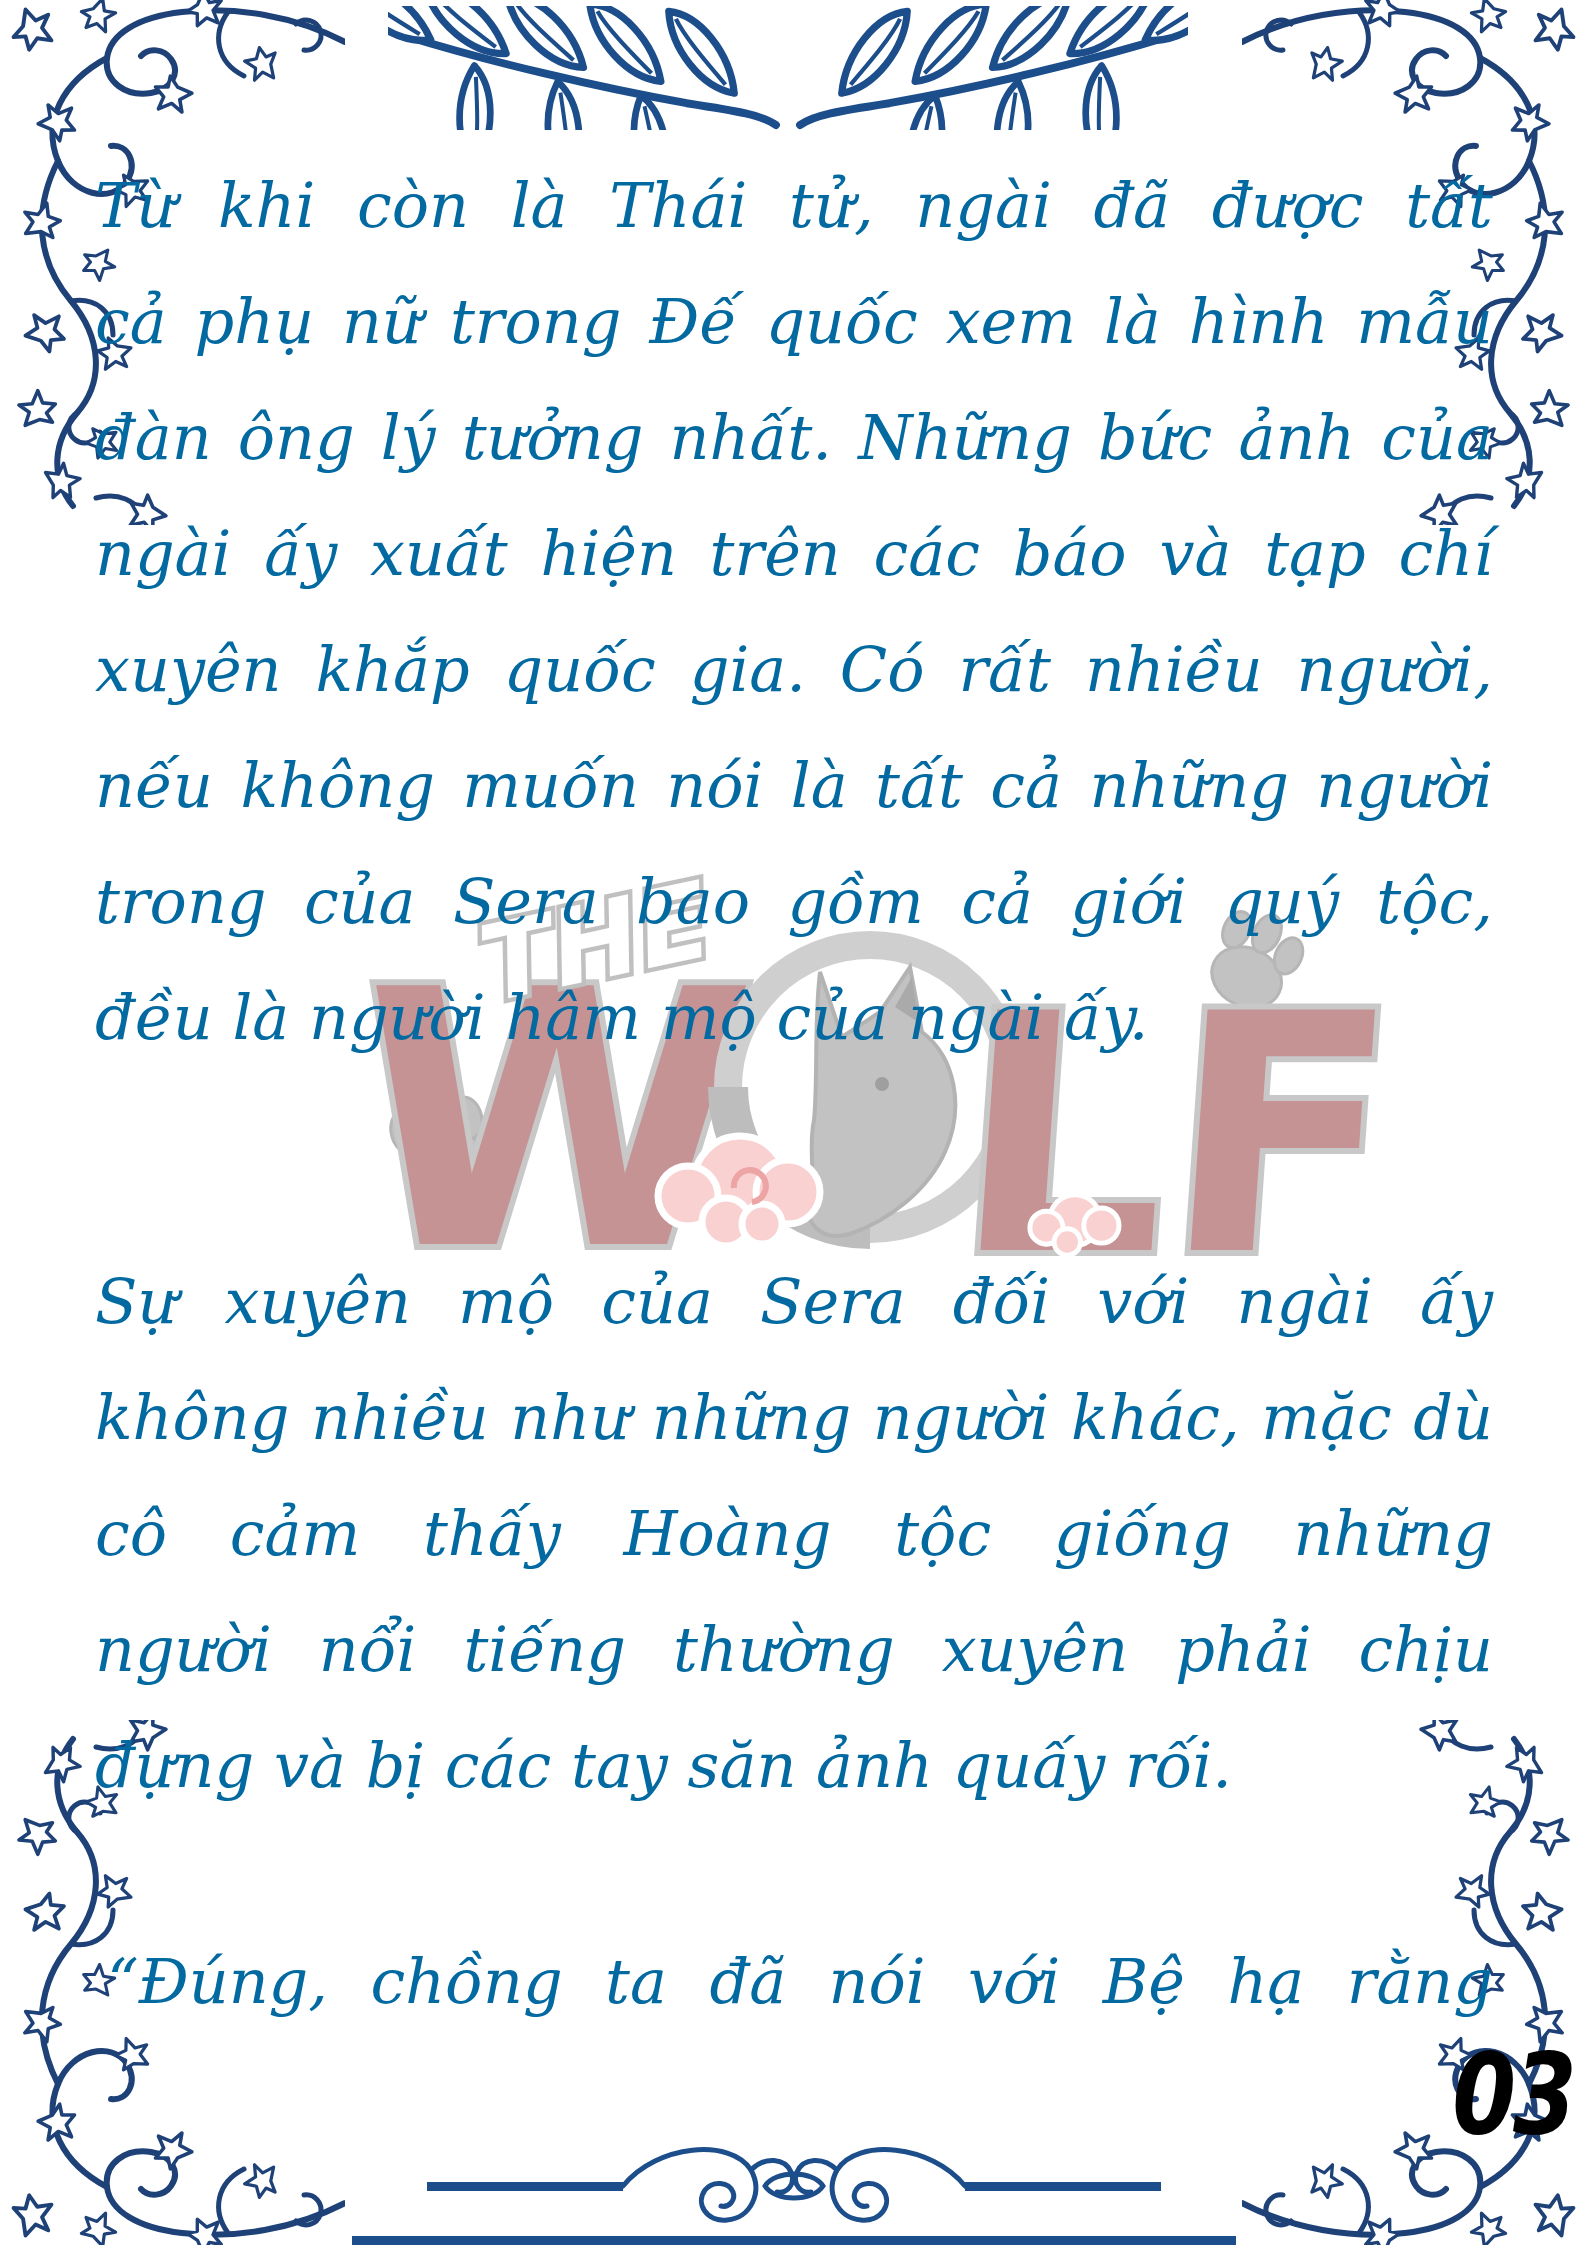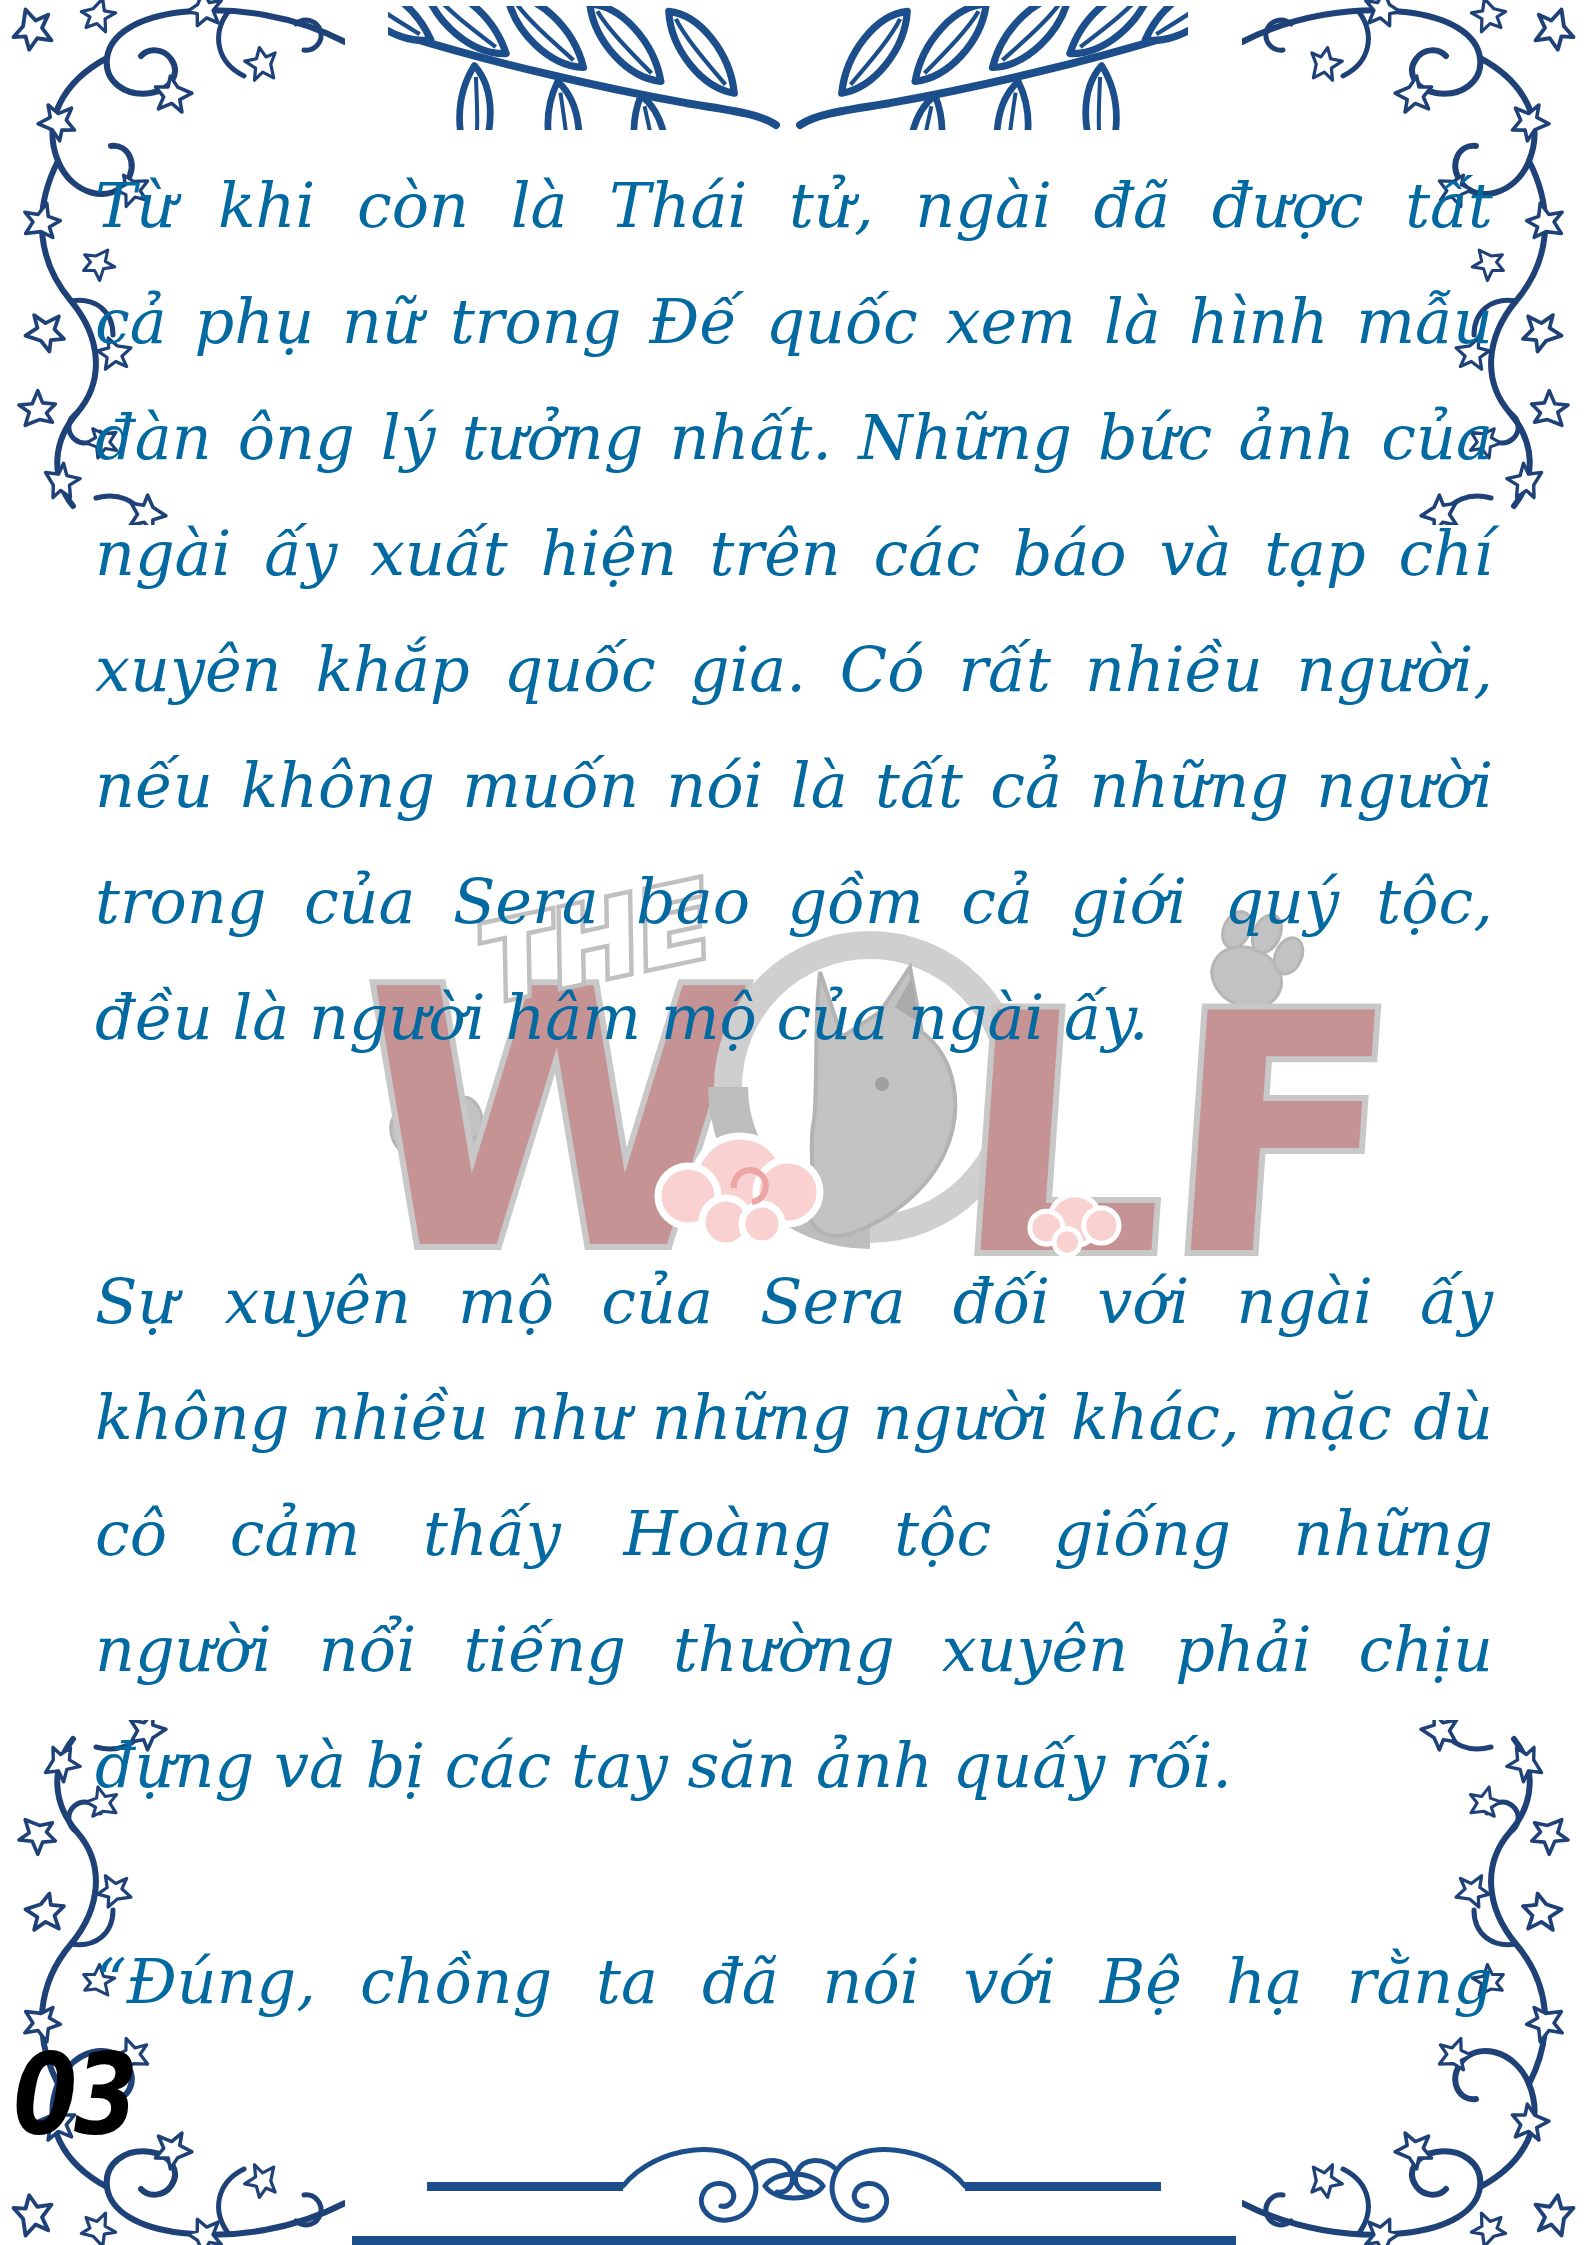--- a/index.html
+++ b/index.html
@@ -33,27 +33,27 @@
   
   .text-block{
     position:absolute;left:95px;top:148px;width:1398px;
     color:#0369a1;
     font-style:italic;
     font-size:62px;
     line-height:116px;
   }
   .paragraph{margin:0;}
   .paragraph:nth-child(2){margin-top:168px;}
-  .paragraph:nth-child(3){margin-top:100px;}
+  .paragraph:nth-child(3){margin-top:100px;margin-left:12px;}
   .line{white-space:normal;}
   .line.just{text-align:justify;text-align-last:justify;text-justify:inter-word;}
   
   .page-number{
     position:absolute;left:0;top:2038px;width:100%;
-    text-align:left;
+    text-align:right;
     font-family:"DejaVu Sans", sans-serif;
     font-style:italic;font-weight:800;
     font-size:112px;line-height:112px;
     letter-spacing:-4px;color:#000;
   }
   .page-number span{display:inline-block;transform:scaleX(.82);}
   
   .divider{position:absolute;left:413px;top:2138px;width:762px;height:106px;}
   .bottom-edge-bar{
     position:absolute;left:352px;top:2236px;width:884px;height:9px;

